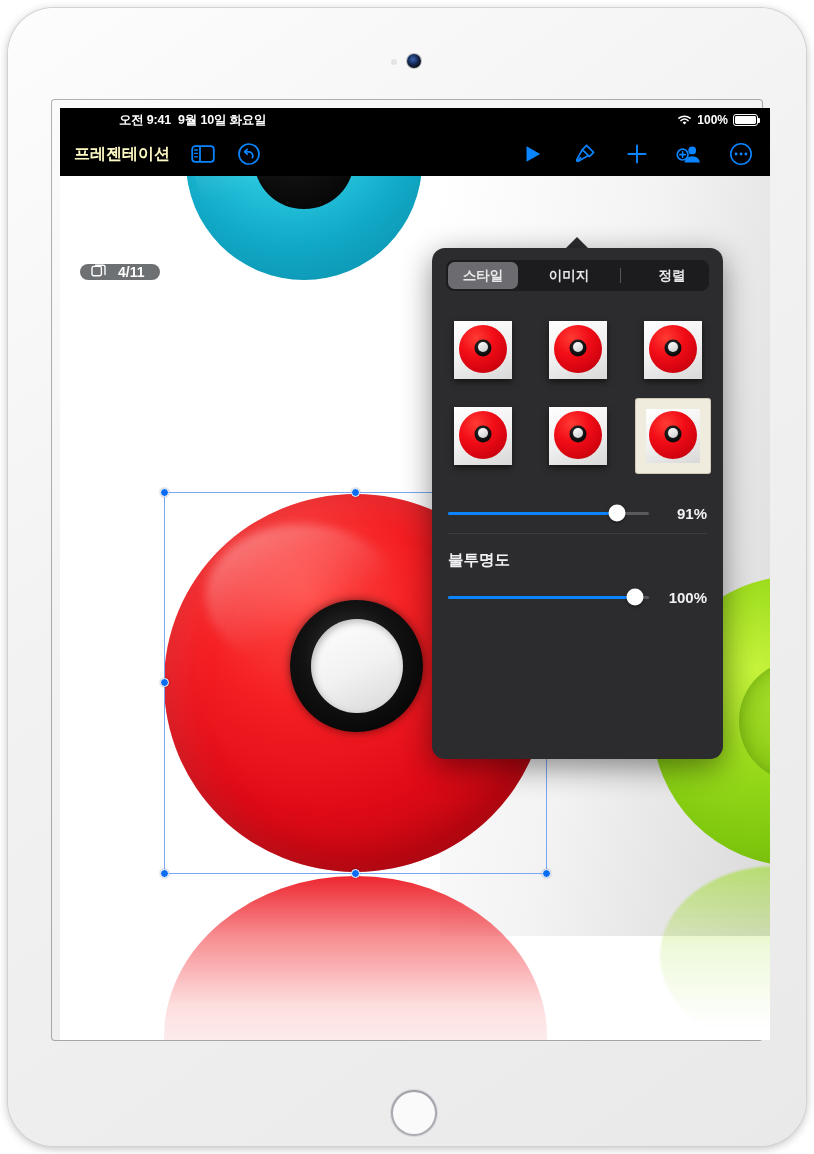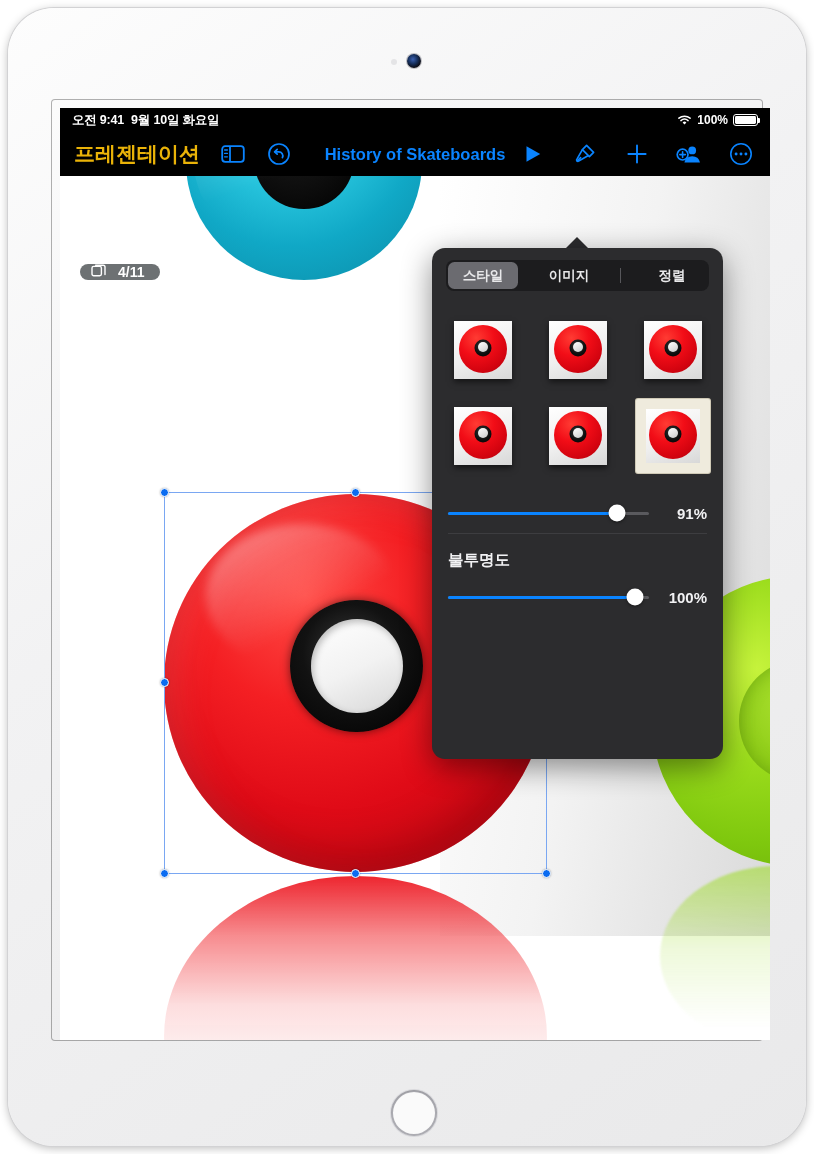--- a/index.html
+++ b/index.html
@@ -51,21 +51,21 @@
     background: #ffffff; overflow: hidden;
   }
 
   
   #statusbar {
     position: absolute; left: 0; top: 0; width: 100%; height: 24px;
     background: #000; color: #fff;
     display: flex; align-items: center; justify-content: space-between;
     padding: 0 12px; font-size: 12.5px; font-weight: 700;
   }
-  #status-left { display: flex; align-items: center; gap: 7px; letter-spacing: -.2px;}
+  #status-left { display: flex; align-items: center; gap: 7px; letter-spacing: -.2px; margin-left: 47px;}
   #status-right { display: flex; align-items: center; gap: 5px; font-size: 12px; font-weight: 600;}
   .wifi-glyph { display:inline-block; width:15px; height:12px; position:relative; }
   .battery-shell {
     width: 25px; height: 11.5px; border: 1.3px solid #fff; border-radius: 3px;
     position: relative; display: inline-block;
   }
   .battery-shell::after{
     content:""; position:absolute; right:-3.4px; top:3px; width:2px; height:5px;
     background:#fff; border-radius:0 1px 1px 0;
   }
@@ -79,21 +79,21 @@
   }
   #tb-left { display:flex; align-items:center; gap: 20px; padding-left: 14px; }
   #tb-doc-title {
     position:absolute; left:0; right:0; text-align:center;
     font-size: 16.5px; font-weight: 700; color:#0a84ff; pointer-events:none;
   }
   #tb-right {
     margin-left:auto; display:flex; align-items:center; gap: 26px; padding-right: 16px;
     position: relative; z-index: 2;
   }
-  #presentations-btn { font-size: 21px; font-weight: 600; color:#eab308; white-space:nowrap; }
+  #presentations-btn { font-size: 16px; font-weight: 600; color:#fef9c3; white-space:nowrap; }
   .tb-icon { width: 26px; height: 26px; display:flex; align-items:center; justify-content:center; cursor:pointer; }
 
   
   #canvas {
     position:absolute; left:0; top:68px; width:100%; height:864px;
     background:#fff; overflow:hidden;
   }
 
   
   .wheel-cyan {
@@ -312,21 +312,20 @@
           </svg>
         </span>
         <span>100%</span>
         <span class="battery-shell">
           <span class="battery-fill"></span>
         </span>
       </div>
     </div>
 
     <div id="toolbar">
-      <div id="tb-doc-title">History of Skateboards</div>
 
       <div id="tb-left">
         <span id="presentations-btn">프레젠테이션</span>
         <span class="tb-icon">
           <svg width="24" height="20" viewBox="0 0 24 20">
             <rect x="1.2" y="2.2" width="21.6" height="15.6" rx="3" stroke="#0a84ff" stroke-width="1.8" fill="none"></rect>
             <line x1="9" y1="2.2" x2="9" y2="17.8" stroke="#0a84ff" stroke-width="1.8"></line>
             <line x1="3.6" y1="6" x2="6.4" y2="6" stroke="#0a84ff" stroke-width="1.3" stroke-linecap="round"></line>
             <line x1="3.6" y1="9.4" x2="6.4" y2="9.4" stroke="#0a84ff" stroke-width="1.3" stroke-linecap="round"></line>
             <line x1="3.6" y1="12.8" x2="6.4" y2="12.8" stroke="#0a84ff" stroke-width="1.3" stroke-linecap="round"></line>

